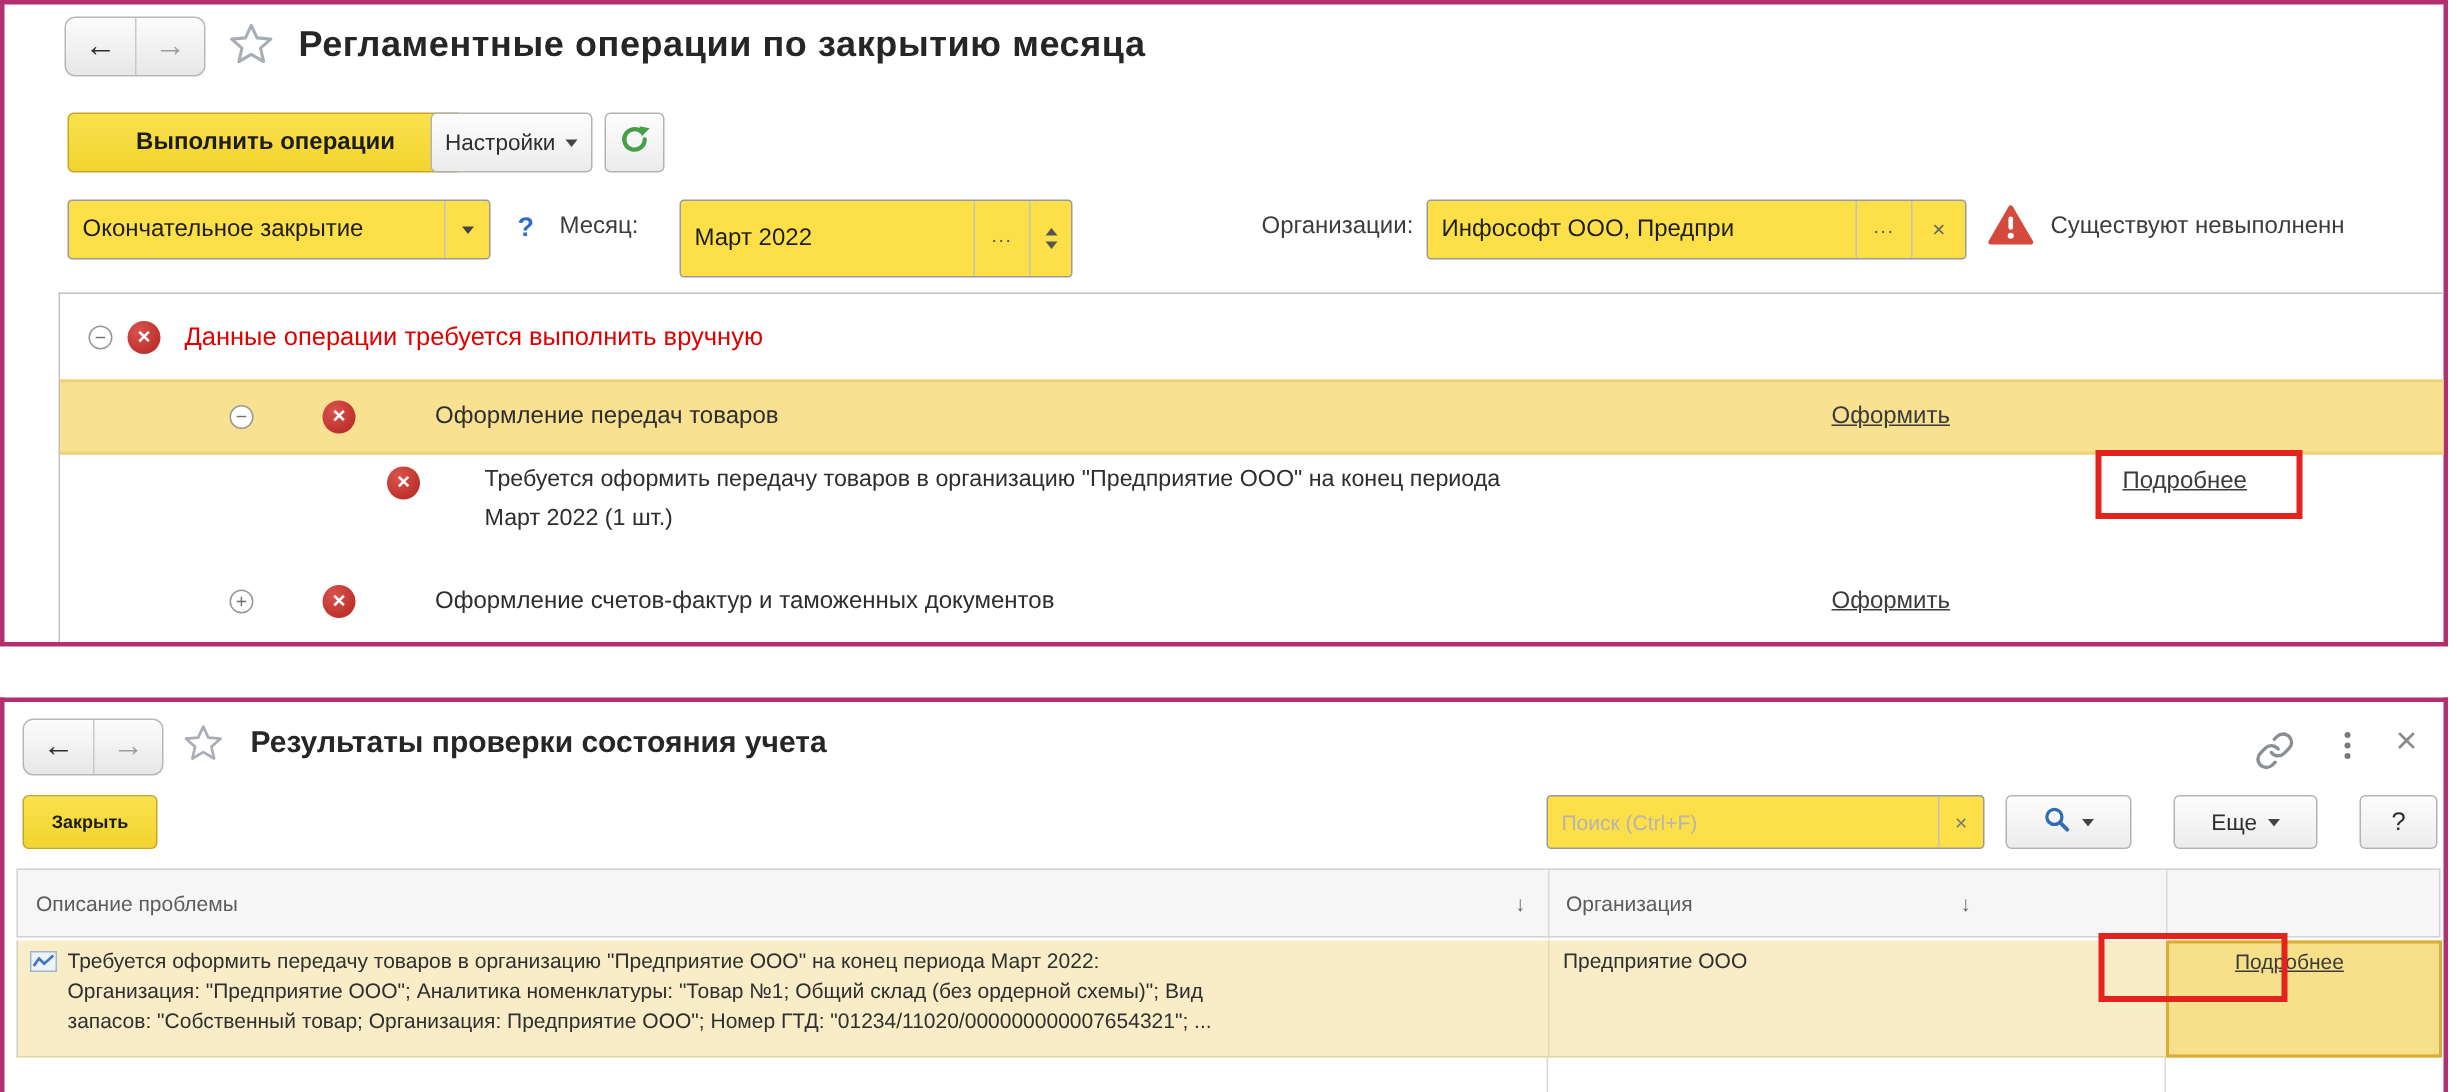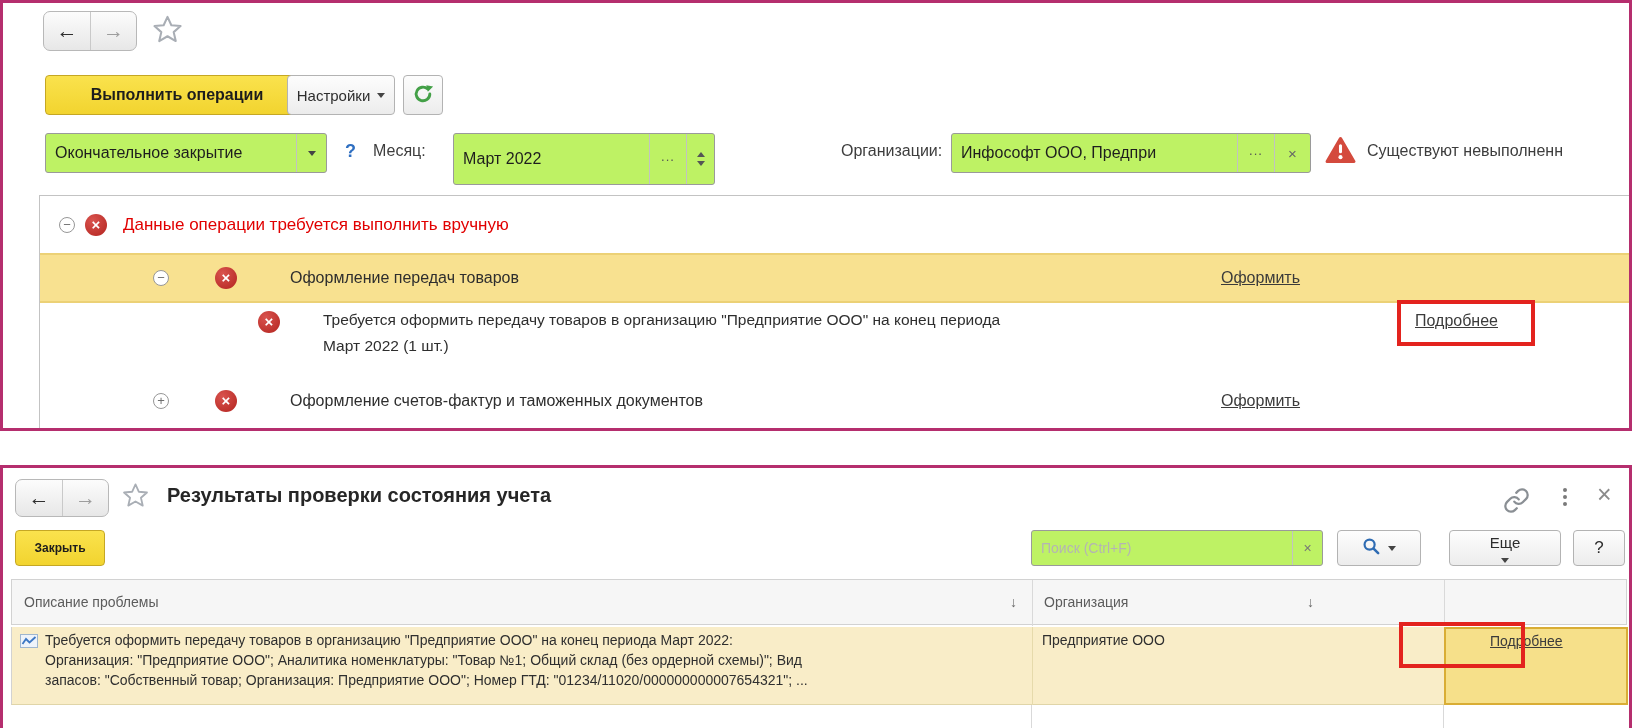--- a/index.html
+++ b/index.html
@@ -14,21 +14,21 @@
   .ybtn{background:linear-gradient(#fae24d,#f2d42f);border-color:#c5a724;font-weight:700;color:#1c1c1c;}
   .navgrp{display:flex;border:1px solid #b8b8b8;border-radius:7px;overflow:hidden;
           background:linear-gradient(#fcfcfc,#e7e7e7);}
   .navgrp .nbtn{width:46px;display:flex;align-items:center;justify-content:center;
           font-size:21px;cursor:pointer;background:transparent;border:none;}
   .navgrp .nbtn+.nbtn{border-left:1px solid #c9c9c9;}
   .caret-down{width:0;height:0;border-left:4px solid transparent;border-right:4px solid transparent;
           border-top:5px solid #444;display:inline-block;}
   
   .fld{display:flex;align-items:stretch;box-sizing:border-box;border:1px solid #9a9a9a;
-       border-radius:3px;background:#bef264;font-size:16px;color:#1e1e1e;}
+       border-radius:3px;background:#fde047;font-size:16px;color:#1e1e1e;}
   .fld .val{flex:1;display:flex;align-items:center;padding:0 9px;white-space:nowrap;overflow:hidden;}
   .seg{display:flex;align-items:center;justify-content:center;border-left:1px solid #c2c2c2;
        color:#555;cursor:pointer;box-sizing:border-box;}
   .dots{font-size:13px;letter-spacing:1px;padding-bottom:6px;}
   .spin{flex-direction:column;gap:4px;}
   .tri-up{width:0;height:0;border-left:4px solid transparent;border-right:4px solid transparent;
           border-bottom:5px solid #555;}
   .tri-dn{width:0;height:0;border-left:4px solid transparent;border-right:4px solid transparent;
           border-top:5px solid #555;}
   
@@ -58,20 +58,21 @@
 
     <div class="abs navgrp" style="left:40px;top:8px;height:38px;">
       <button class="nbtn" style="color:#2f2f2f;">←</button>
       <button class="nbtn" style="color:#9d9d9d;">→</button>
     </div>
     <span class="abs" style="left:148px;top:10px;">
       <svg width="33" height="33" viewBox="0 0 24 24">
           <path d="M12 2.8l2.8 6.1 6.7.6-5 4.4 1.5 6.5-6-3.5-6 3.5 1.5-6.5-5-4.4 6.7-.6z" fill="none" stroke="#a9aeb5" stroke-width="1.5" stroke-linejoin="round"></path>
         </svg>
     </span>
+    <div class="abs" style="left:196px;top:13px;font-size:24px;font-weight:700;color:#262626;letter-spacing:.4px;white-space:nowrap;">Регламентные операции по закрытию месяца</div>
 
     <button class="abs btn ybtn" style="left:42px;top:72px;width:264px;height:40px;font-size:16px;">Выполнить операции</button>
     <button class="abs btn" style="left:284px;top:72px;width:108px;height:40px;">
       <span>Настройки</span>
       <i class="caret-down"></i>
     </button>
     <button class="abs btn" style="left:400px;top:72px;width:40px;height:40px;">
       <span>
         <svg width="22" height="22" viewBox="0 0 20 20">
             <path d="M16.2 10a6.2 6.2 0 1 1-1.9-4.5" fill="none" stroke="#43a047" stroke-width="2.6" stroke-linecap="round"></path>
@@ -175,21 +176,21 @@
     </div>
     <button class="abs btn" style="left:1334px;top:62px;width:84px;height:36px;">
       <span>
         <svg width="19" height="19" viewBox="0 0 20 20">
             <circle cx="8" cy="8" r="5.3" stroke="#2f6cb3" stroke-width="2.3" fill="none"></circle>
             <line x1="12.2" y1="12.2" x2="17" y2="17" stroke="#2f6cb3" stroke-width="2.7" stroke-linecap="round"></line>
           </svg>
       </span>
       <i class="caret-down"></i>
     </button>
-    <button class="abs btn" style="left:1446px;top:62px;width:112px;height:36px;flex-direction:column;">
+    <button class="abs btn" style="left:1446px;top:62px;width:96px;height:36px;">
       <span>Еще</span>
       <i class="caret-down"></i>
     </button>
     <button class="abs btn" style="left:1570px;top:62px;width:52px;height:36px;font-size:17px;">?</button>
 
     <div class="abs th" style="left:8px;top:111px;width:1616px;height:46px;">
       <span class="abs" style="left:12px;top:14px;">Описание проблемы</span>
       <span class="abs sorticon" style="left:998px;top:14px;">↓</span>
       <span class="abs divline" style="left:1020px;top:0;width:1px;height:46px;"></span>
       <span class="abs" style="left:1032px;top:14px;">Организация</span>

